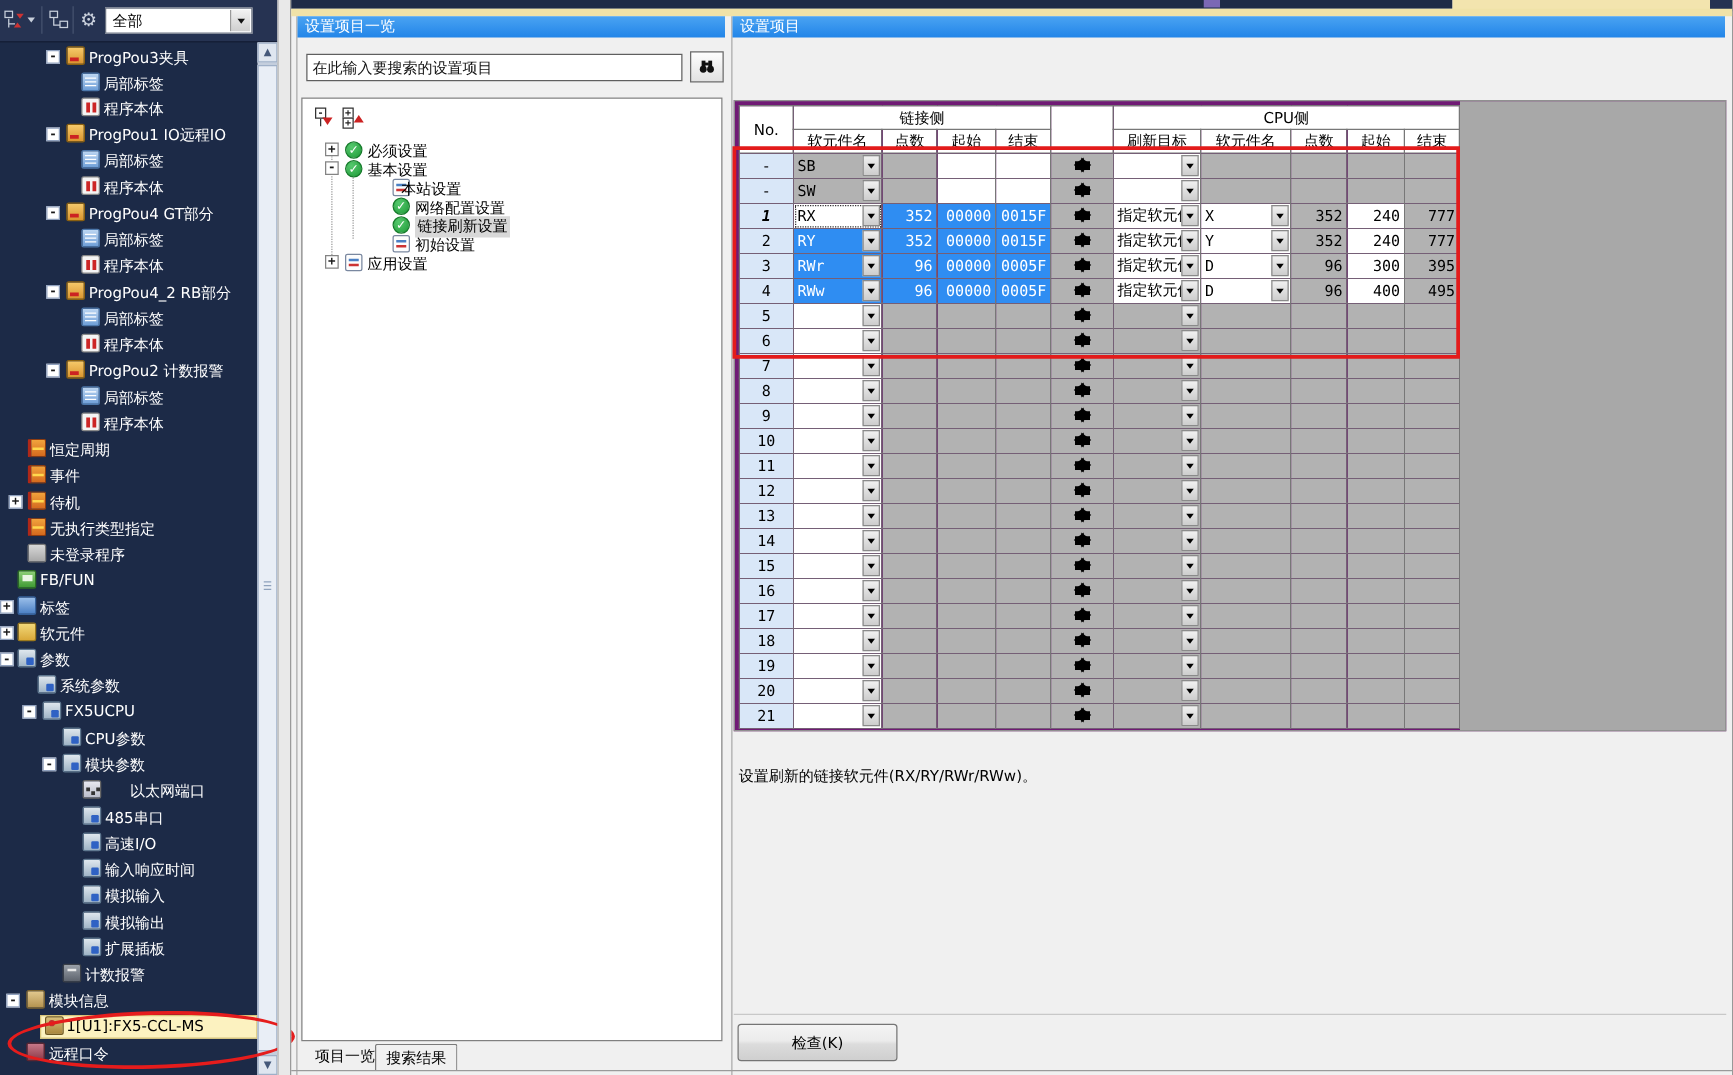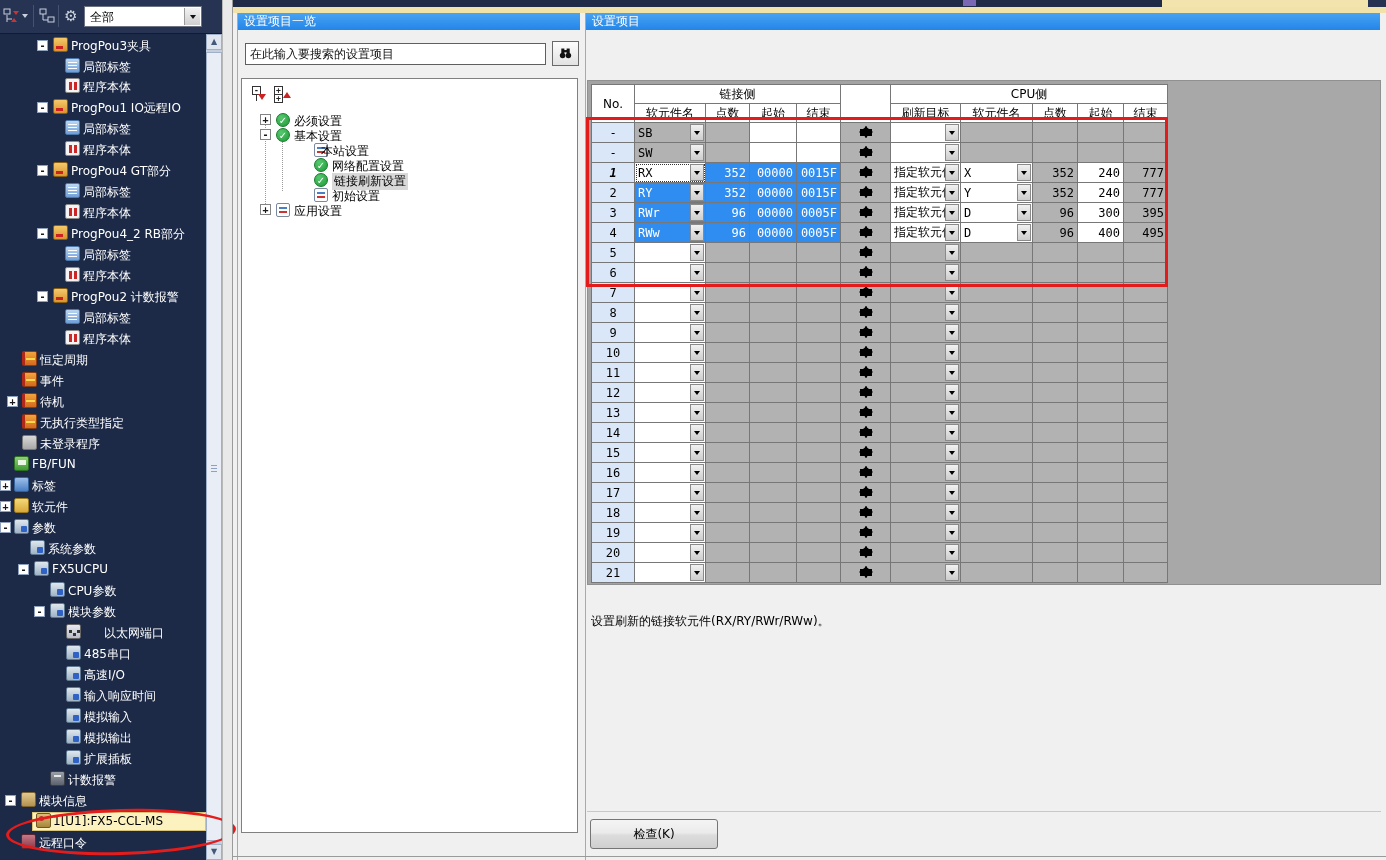--- a/index.html
+++ b/index.html
@@ -84,21 +84,21 @@
   .srow.sel .slabel{background:#d8d8d8;padding:0 2px;}
   .guide{position:absolute;border-left:1px dotted #9a9a9a;width:0;}
 
   #lp-tabs{position:absolute;left:0;bottom:3px;height:22px;width:100%;font-size:12px;}
   .tab{position:absolute;top:0;height:20px;line-height:20px;padding:0 8px;color:#000;}
   .tab.boxed{border:1px solid #7a7a7a;border-bottom:none;background:#f0f0f0;border-radius:2px 2px 0 0;}
 
   
   #main-pane{position:absolute;left:585px;top:13px;width:795px;height:847px;background:#f0f0f0;border-left:1px solid #a9a9a9;box-sizing:border-box;}
   #mp-title{position:absolute;left:0;top:0;width:100%;height:17px;}
-  #tablebox{position:absolute;left:1px;top:67px;width:794px;height:505px;background:#a3a3a3;border:1px solid #909090;box-sizing:border-box;}
+  #tablebox{position:absolute;left:1px;top:67px;width:794px;height:505px;background:#701a75;border:1px solid #909090;box-sizing:border-box;}
   #gray-filler{position:absolute;left:580px;top:0px;right:0;bottom:0;background:#a8a8a8;}
   table.grid{position:absolute;left:3px;top:3px;border-collapse:collapse;table-layout:fixed;width:577px;}
   .grid td,.grid th{border:1px solid #777;height:19px;padding:0 3px;font-size:12px;font-weight:normal;overflow:hidden;white-space:nowrap;box-sizing:border-box;}
   .grid th{background:#fff;text-align:center;}
   .grid td{position:relative;}
   td.no{background:#d9e7f8;text-align:center;font-family:"DejaVu Sans Mono",monospace;}
   td.no.cur{font-style:italic;font-weight:bold;}
   td.w{background:#fff;}
   td.g{background:#b2b2b2;}
   td.b{background:#2f8df2;color:#fff;}
@@ -395,20 +395,24 @@
             <div class="ti ti-docs" style="left: 72px; top: 0px; width: 14px; height: 14px;"></div>
             <span class="slabel" style="left: 90px;">初始设置</span>
           </div>
           <div class="srow" style="top: 124px;">
             <div class="exp light" style="left: 18px; top: 1px;">+</div>
             <div class="ti ti-docs" style="left: 34px; top: 0px; width: 14px; height: 14px;"></div>
             <span class="slabel" style="left: 52px;">应用设置</span>
           </div>
         </div>
     </div>
+    <div id="lp-tabs">
+      <span class="tab" style="left:6px">项目一览</span>
+      <span class="tab boxed" style="left:62px">搜索结果</span>
+    </div>
   </section>
 
   <section id="main-pane">
     <div id="mp-title" class="titlebar">设置项目</div>
 
     <div id="tablebox">
       <div id="gray-filler"></div>
       <table class="grid" id="refresh-grid">
           <colgroup>
             <col style="width: 43px;">

